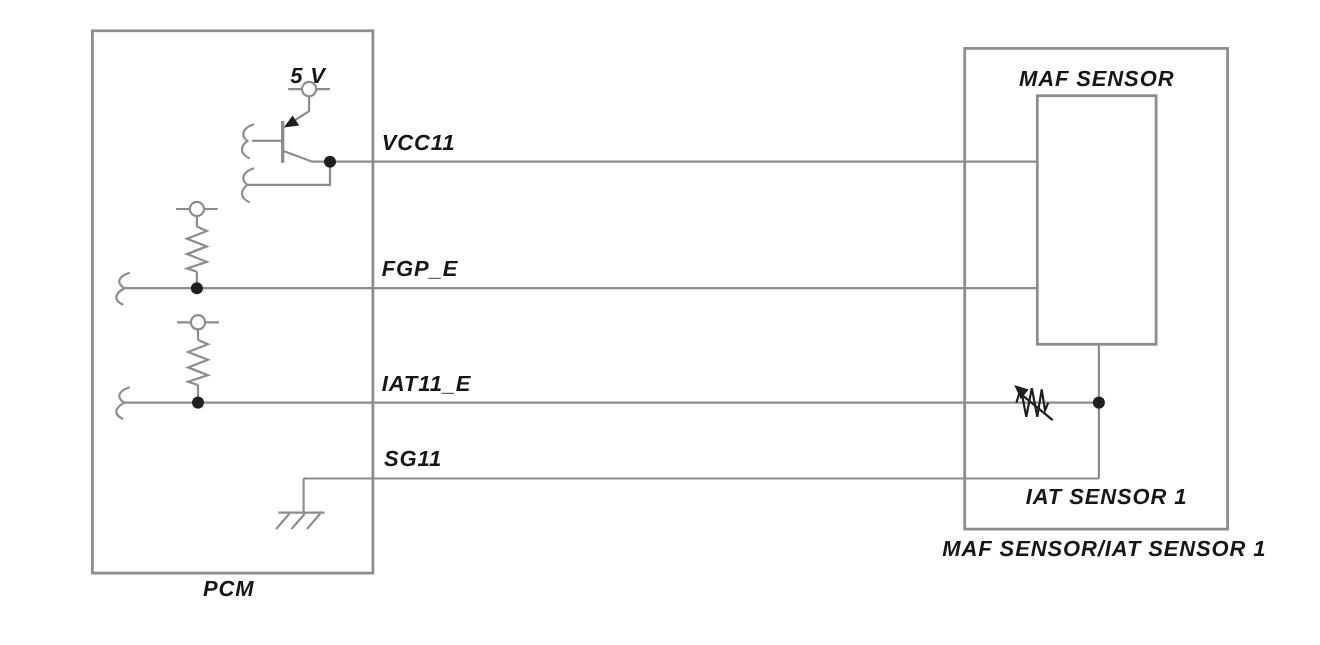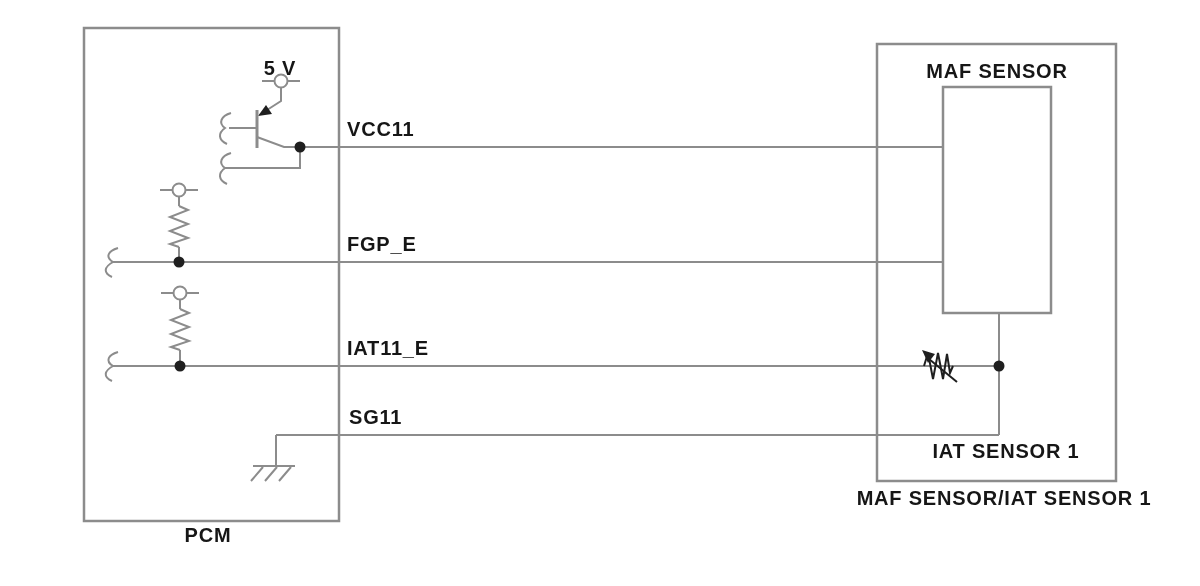--- a/index.html
+++ b/index.html
@@ -8,20 +8,21 @@
     --component_dark:#1f1f1f;
     --background:#ffffff;
   }
   html,body{margin:0;padding:0;background:var(--background);}
   .stage{
     position:relative;
     width:1200px;height:586px;
     background:var(--background);
     font-family:"Liberation Sans",sans-serif;
     overflow:hidden;
+    font-style:italic;
   }
   svg{position:absolute;left:0;top:0;}
   .wire{stroke:var(--wire);stroke-width:2;fill:none;}
   .wire-thick{stroke:var(--wire);stroke-width:3;fill:none;}
   .box{stroke:var(--wire);stroke-width:2.5;fill:none;}
   .terminal{stroke:var(--wire);stroke-width:2;fill:var(--background);}
   .dot{fill:var(--component_dark);stroke:none;}
   .dark{stroke:var(--component_dark);stroke-width:2;fill:none;}
   .darkfill{fill:var(--component_dark);stroke:none;}
   .lbl{

